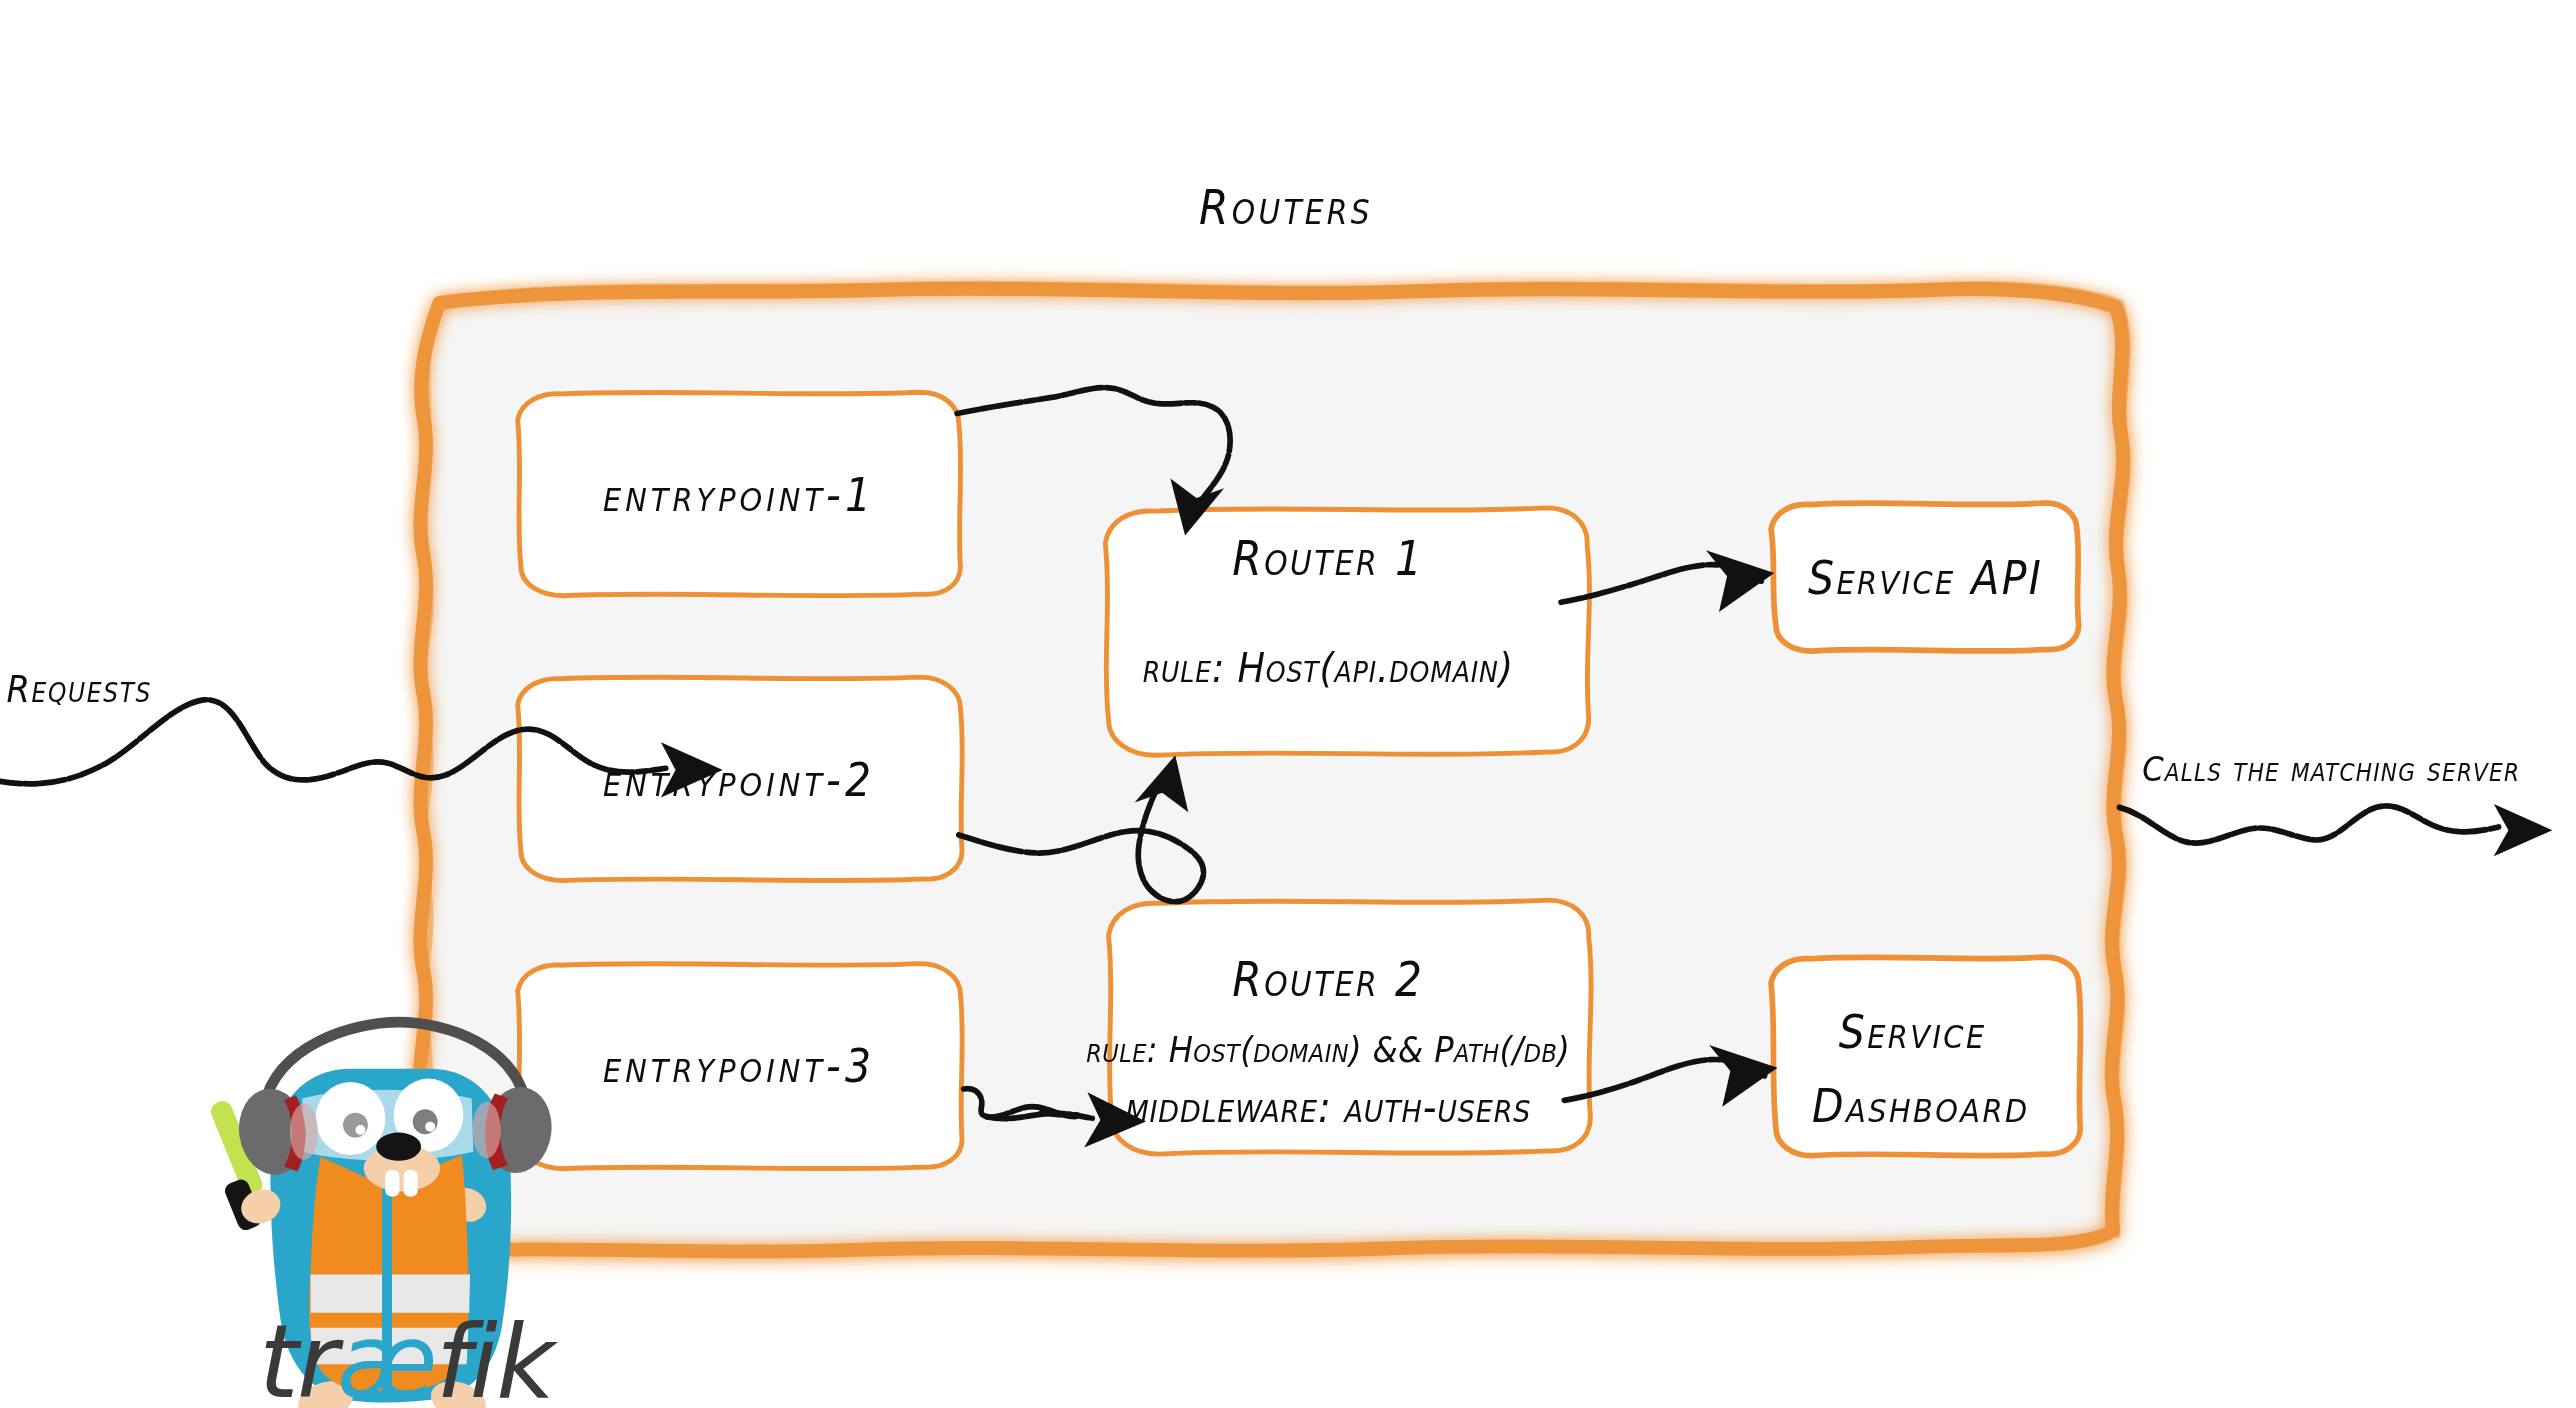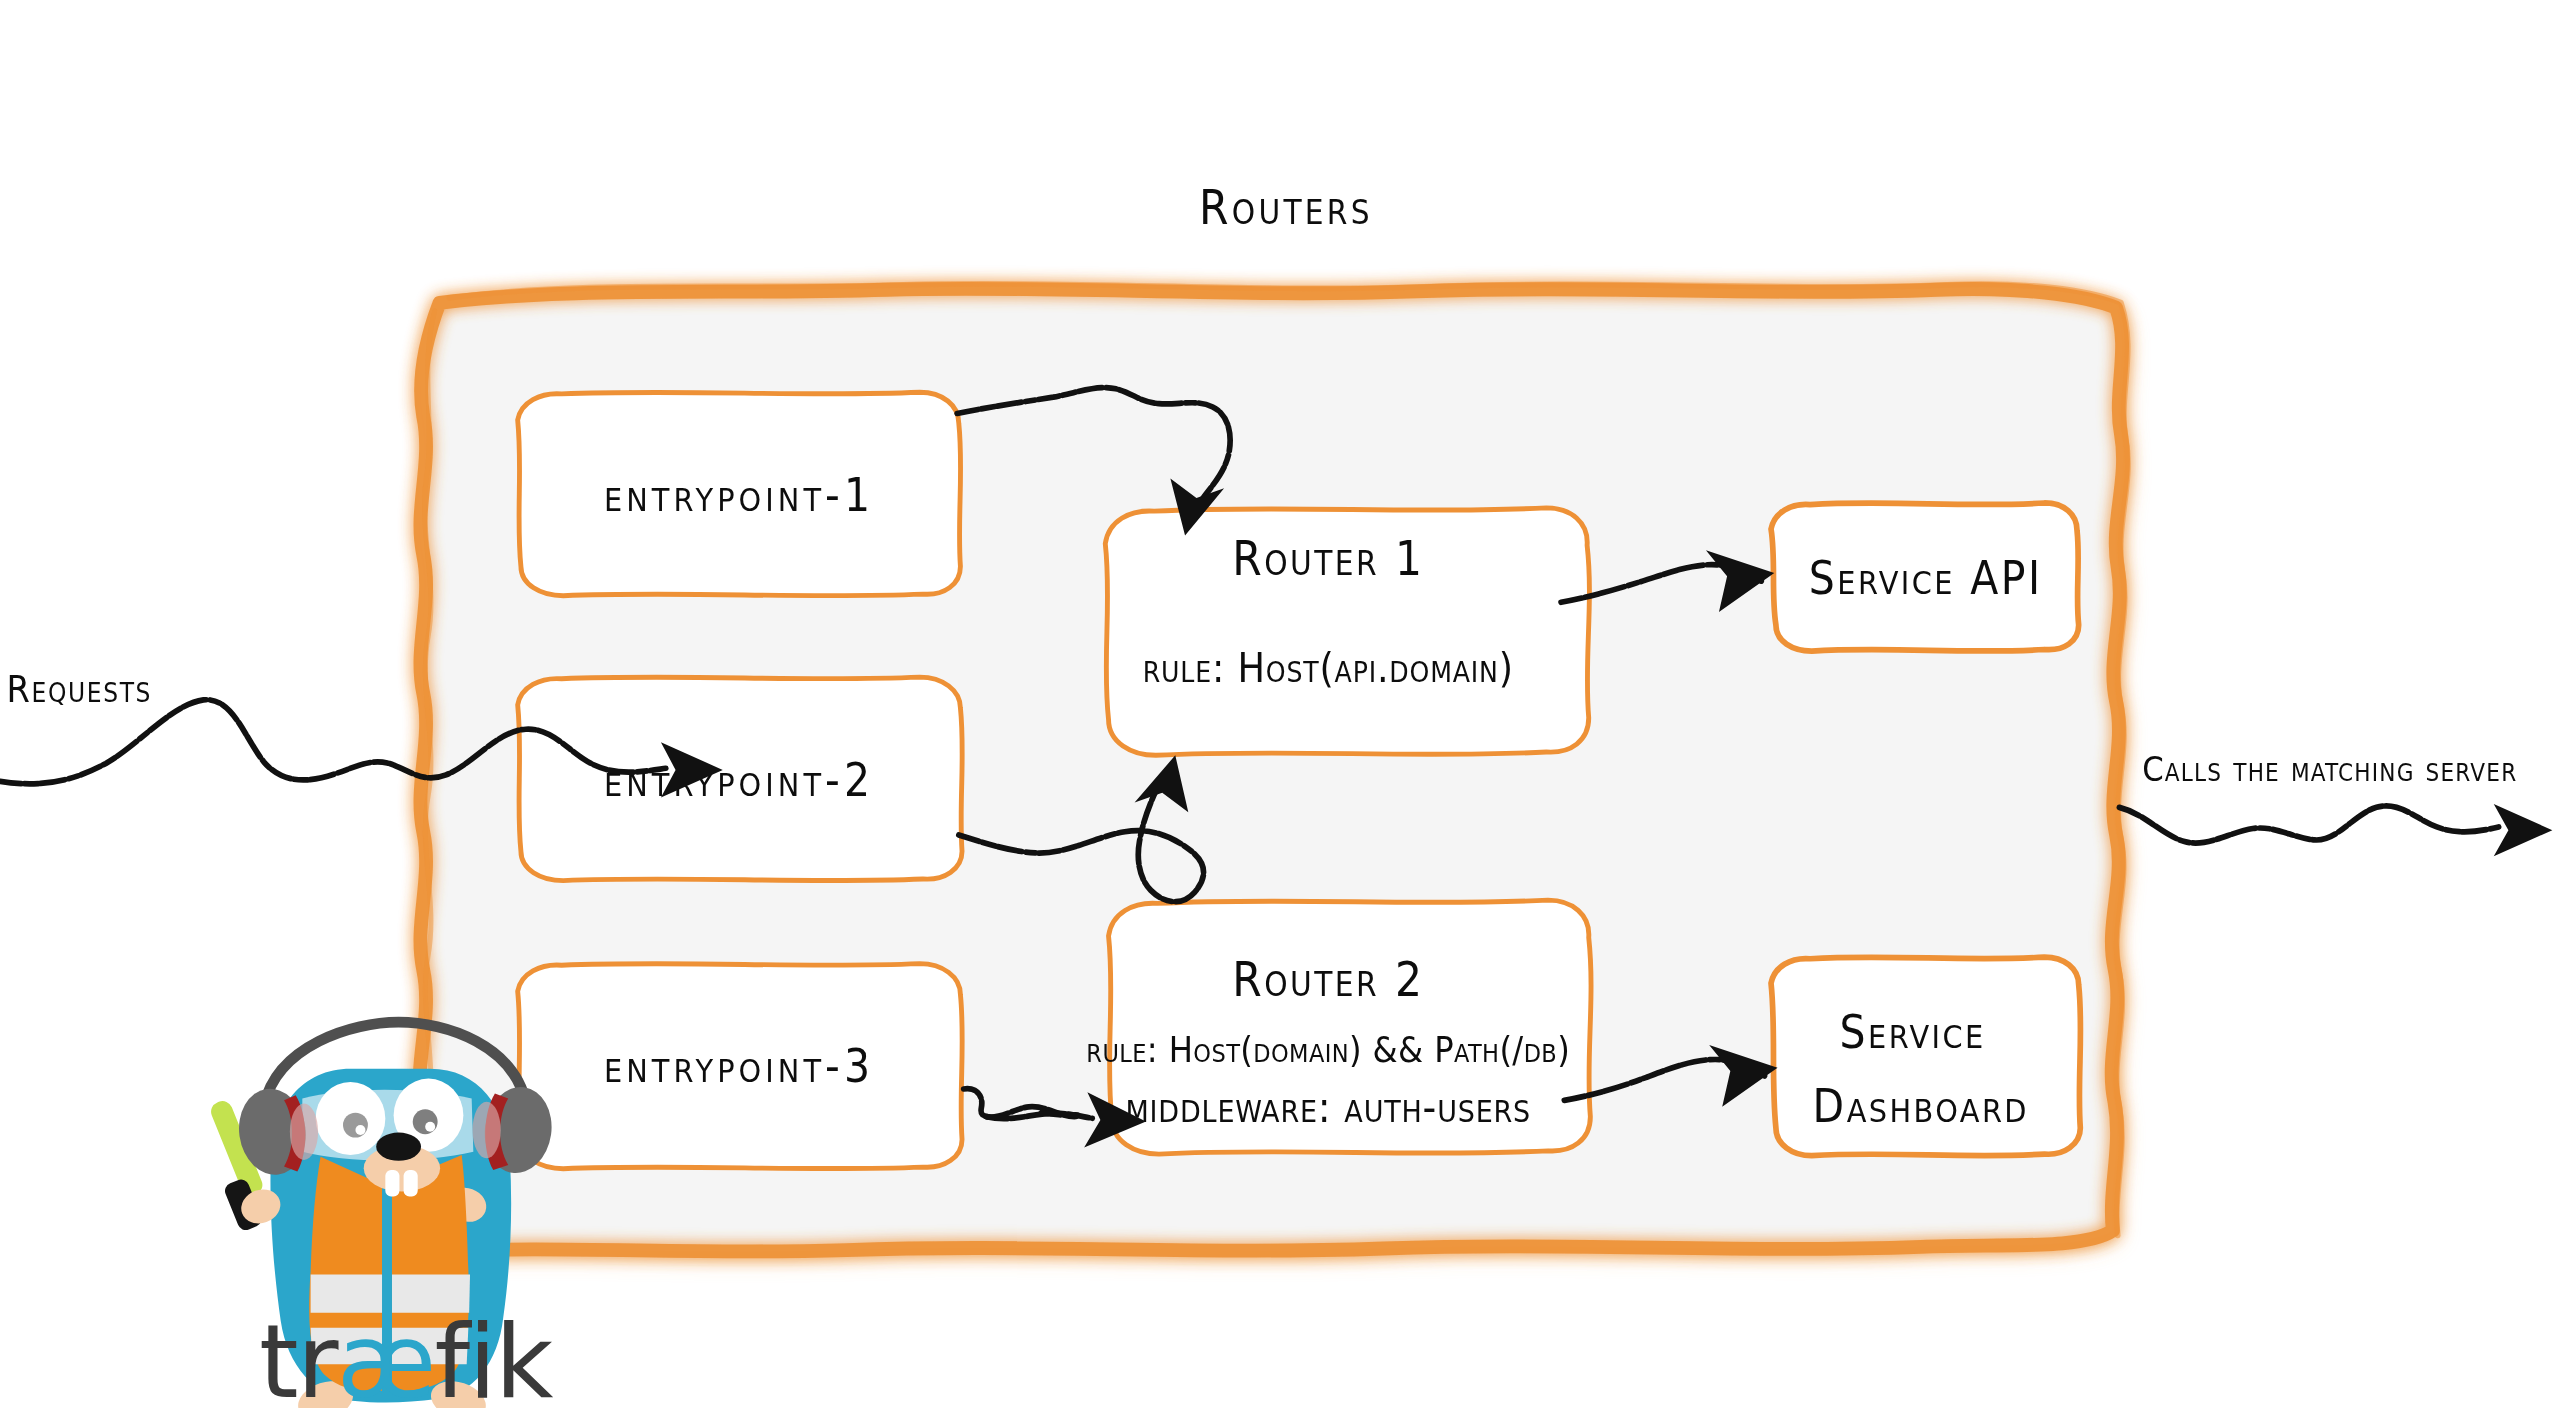--- a/index.html
+++ b/index.html
@@ -7,20 +7,21 @@
     padding: 0;
     background: #ffffff;
   }
   #stage {
     position: relative;
     width: 2576px;
     height: 1408px;
     overflow: hidden;
     background: #ffffff;
     font-family: "DejaVu Sans", sans-serif;
+    font-style: italic;
   }
   svg.layer {
     position: absolute;
     top: 0;
     left: 0;
     width: 2576px;
     height: 1408px;
     overflow: visible;
   }
   

